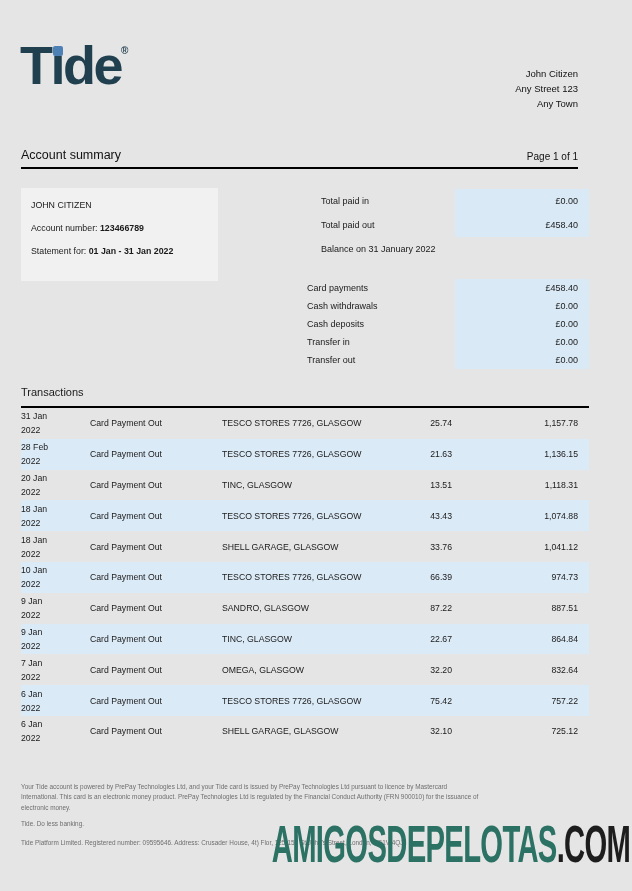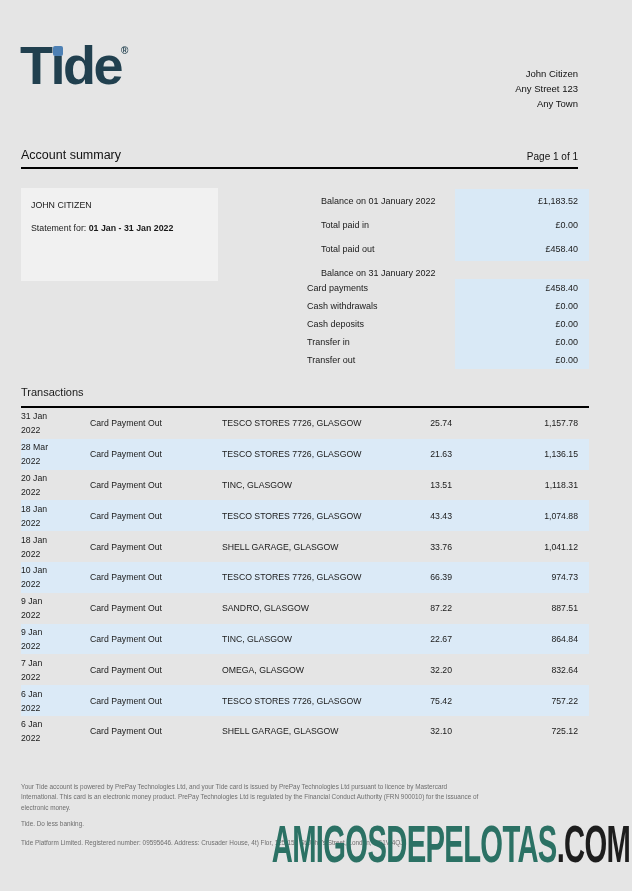--- a/index.html
+++ b/index.html
@@ -79,28 +79,25 @@
     <div>Any Street 123</div>
     <div>Any Town</div>
   </div>
 
   <div class="acct-title">Account summary</div>
   <div class="page-num">Page 1 of 1</div>
   <div class="title-rule"></div>
 
   <div class="info-box">
     <div class="info-line">JOHN CITIZEN</div>
+    <div class="info-line"><span>Account number: </span><b>123466789</b></div>
     <div class="info-line"><span>Statement for: </span><b>01 Jan - 31 Jan 2022</b></div>
   </div>
 
   <div class="balance-block" id="balance-rows">
-      <div class="b-row">
-        <div class="b-label">Balance on 01 January 2022</div>
-        <div class="b-value">£1,183.52</div>
-      </div>
       <div class="b-row">
         <div class="b-label">Total paid in</div>
         <div class="b-value">£0.00</div>
       </div>
       <div class="b-row">
         <div class="b-label">Total paid out</div>
         <div class="b-value">£458.40</div>
       </div>
       <div class="b-row">
         <div class="b-label">Balance on 31 January 2022</div>
@@ -136,21 +133,21 @@
         <div class="t-row">
           <div class="c-date">31 Jan
 2022</div>
           <div class="c-type">Card Payment Out</div>
           <div class="c-details">TESCO STORES 7726, GLASGOW</div>
           <div class="c-num">25.74</div>
           <div class="c-num"></div>
           <div class="c-num c-bal">1,157.78</div>
         </div>
         <div class="t-row">
-          <div class="c-date">28 Mar
+          <div class="c-date">28 Feb
 2022</div>
           <div class="c-type">Card Payment Out</div>
           <div class="c-details">TESCO STORES 7726, GLASGOW</div>
           <div class="c-num">21.63</div>
           <div class="c-num"></div>
           <div class="c-num c-bal">1,136.15</div>
         </div>
         <div class="t-row">
           <div class="c-date">20 Jan
 2022</div>

